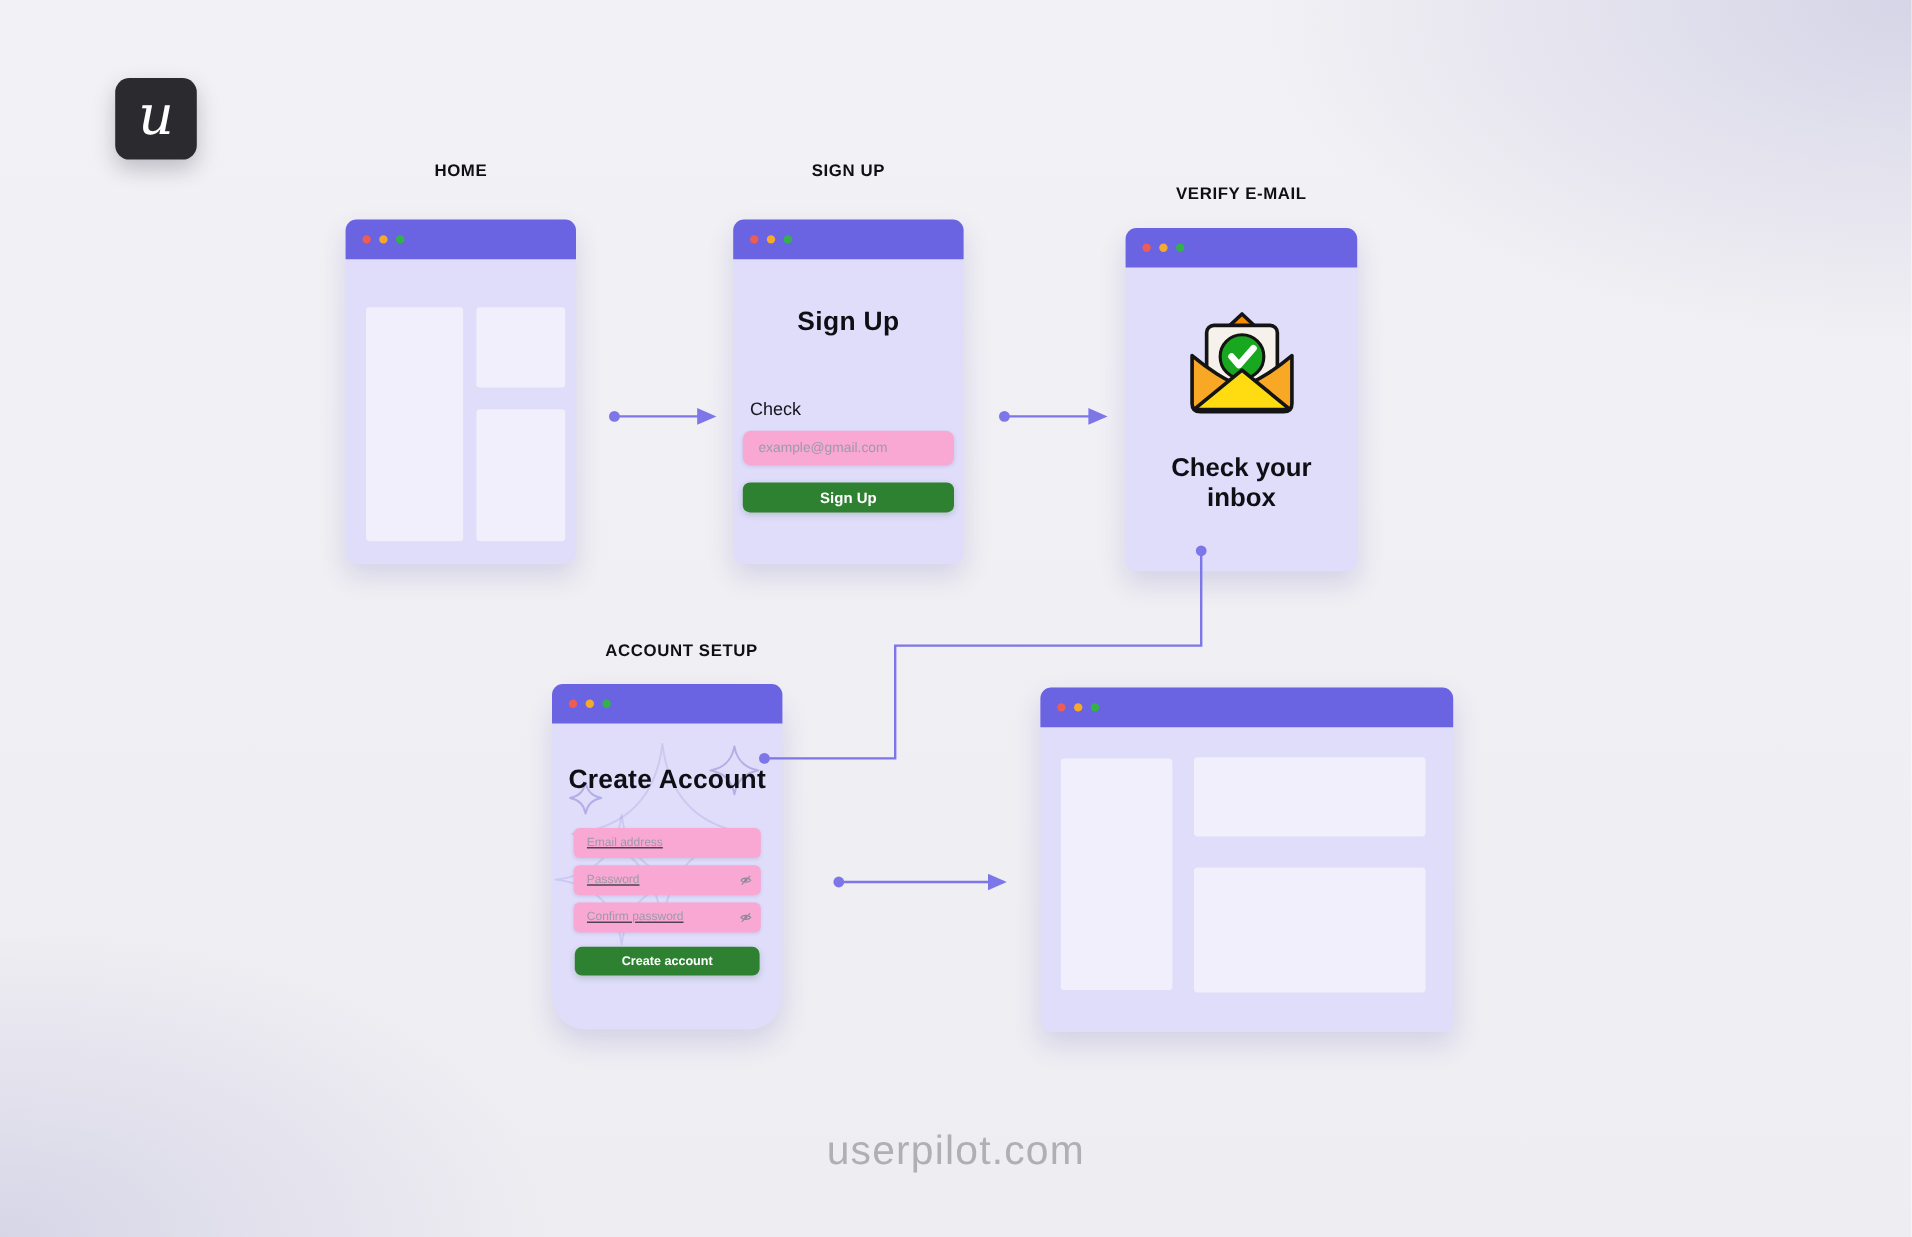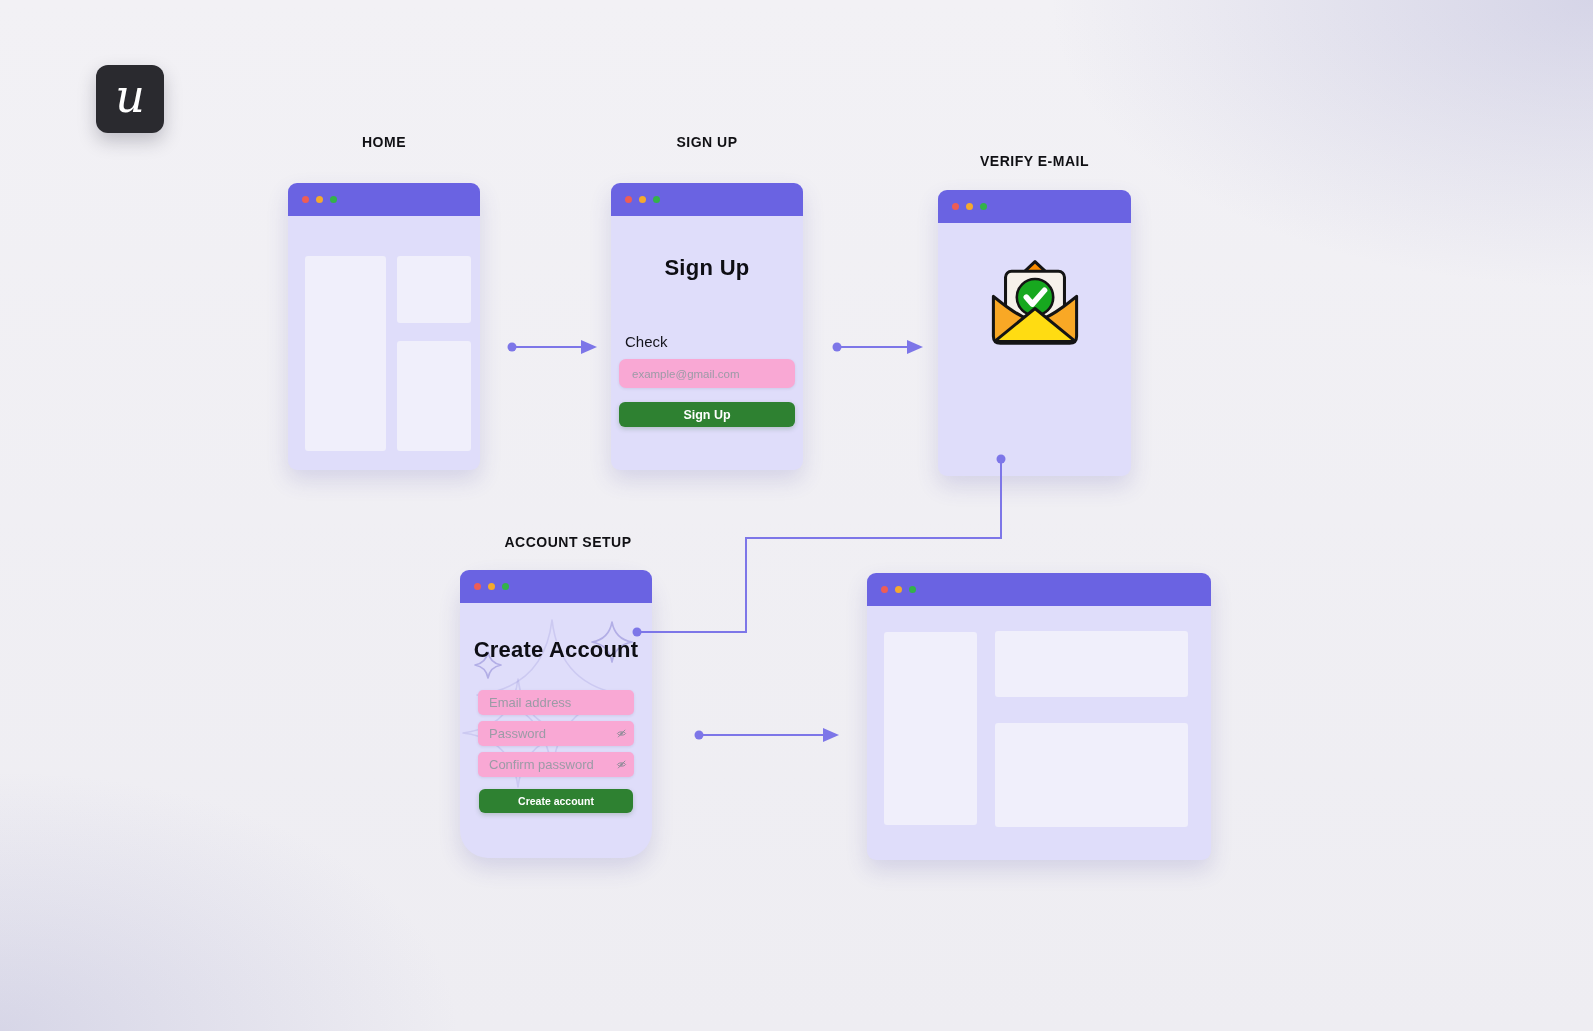--- a/index.html
+++ b/index.html
@@ -67,21 +67,21 @@
 
   
   .verify-body{display:flex;flex-direction:column;align-items:center;}
   .envelope{margin-top:33px;}
   .verify-msg{margin-top:24px;width:160px;text-align:center;font-size:21.5px;font-weight:800;color:#0e0e14;line-height:1.18;}
 
   
   .acct-heading{top:34px;font-size:22px;letter-spacing:.2px;z-index:2;}
   .sparkles{position:absolute;left:0;top:0;z-index:1;pointer-events:none;}
   .field{position:absolute;left:18px;width:156px;height:25px;z-index:2;}
-  .field .text-input{left:0;top:0;width:100%;height:100%;padding:0 24px 0 11px;font-size:13px;border-radius:5px;box-sizing:border-box;}
+  .field .text-input{left:0;top:0;width:100%;height:100%;padding:0 24px 0 11px;font-size:10px;border-radius:5px;box-sizing:border-box;text-decoration:underline;}
   .field .eye{position:absolute;right:7px;top:7px;width:11px;height:11px;cursor:pointer;}
   .f1{top:87px;} .f2{top:118px;} .f3{top:149px;}
   .acct-btn{left:19px;top:186px;width:154px;height:24px;font-size:10.5px;z-index:2;}
 
   
   .connectors{position:absolute;left:0;top:0;z-index:5;pointer-events:none;}
 
   
   .watermark{
     position:absolute;left:0;right:0;top:940px;text-align:center;
@@ -142,20 +142,21 @@
 
         <rect x="26" y="17" width="68" height="66" rx="7" fill="#F6F1EA" stroke="#141414" stroke-width="3.5"></rect>
 
         <circle cx="60" cy="47" r="21" fill="#17A81F" stroke="#141414" stroke-width="3"></circle>
         <path d="M50 47 L57 55 L71 39" fill="none" stroke="#fff" stroke-width="6.5" stroke-linecap="round" stroke-linejoin="round"></path>
 
         <path d="M12 46 C24 56 48 74 60 74 C72 74 96 56 108 46 L108 92 Q108 100 100 100 L20 100 Q12 100 12 92 Z" fill="#F9A825" stroke="#141414" stroke-width="3.5" stroke-linejoin="round"></path>
 
         <path d="M60 60 L104 96 Q106 98 102 98 L18 98 Q14 98 16 96 Z" fill="#FFDC12" stroke="#141414" stroke-width="3.5" stroke-linejoin="round"></path>
       </svg>
+      <div class="verify-msg">Check your inbox</div>
     </div>
   </div>
 
   <div class="window" style="left:460px;top:570px;width:192px;height:288px;border-radius:28px;">
     <div class="titlebar">
       <span class="dot red"></span>
       <span class="dot yellow"></span>
       <span class="dot green"></span>
     </div>
     <div class="body">
@@ -221,13 +222,14 @@
     </g>
     <g fill="#7D76E8">
       <circle cx="512" cy="347" r="4.5"></circle>
       <circle cx="837" cy="347" r="4.5"></circle>
       <circle cx="699" cy="735" r="4.5"></circle>
       <circle cx="1001" cy="459" r="4.5"></circle>
       <circle cx="637" cy="632" r="4.5"></circle>
     </g>
   </svg>
 
+  <div class="watermark">userpilot.com</div>
 </div>
 
 </body></html>

